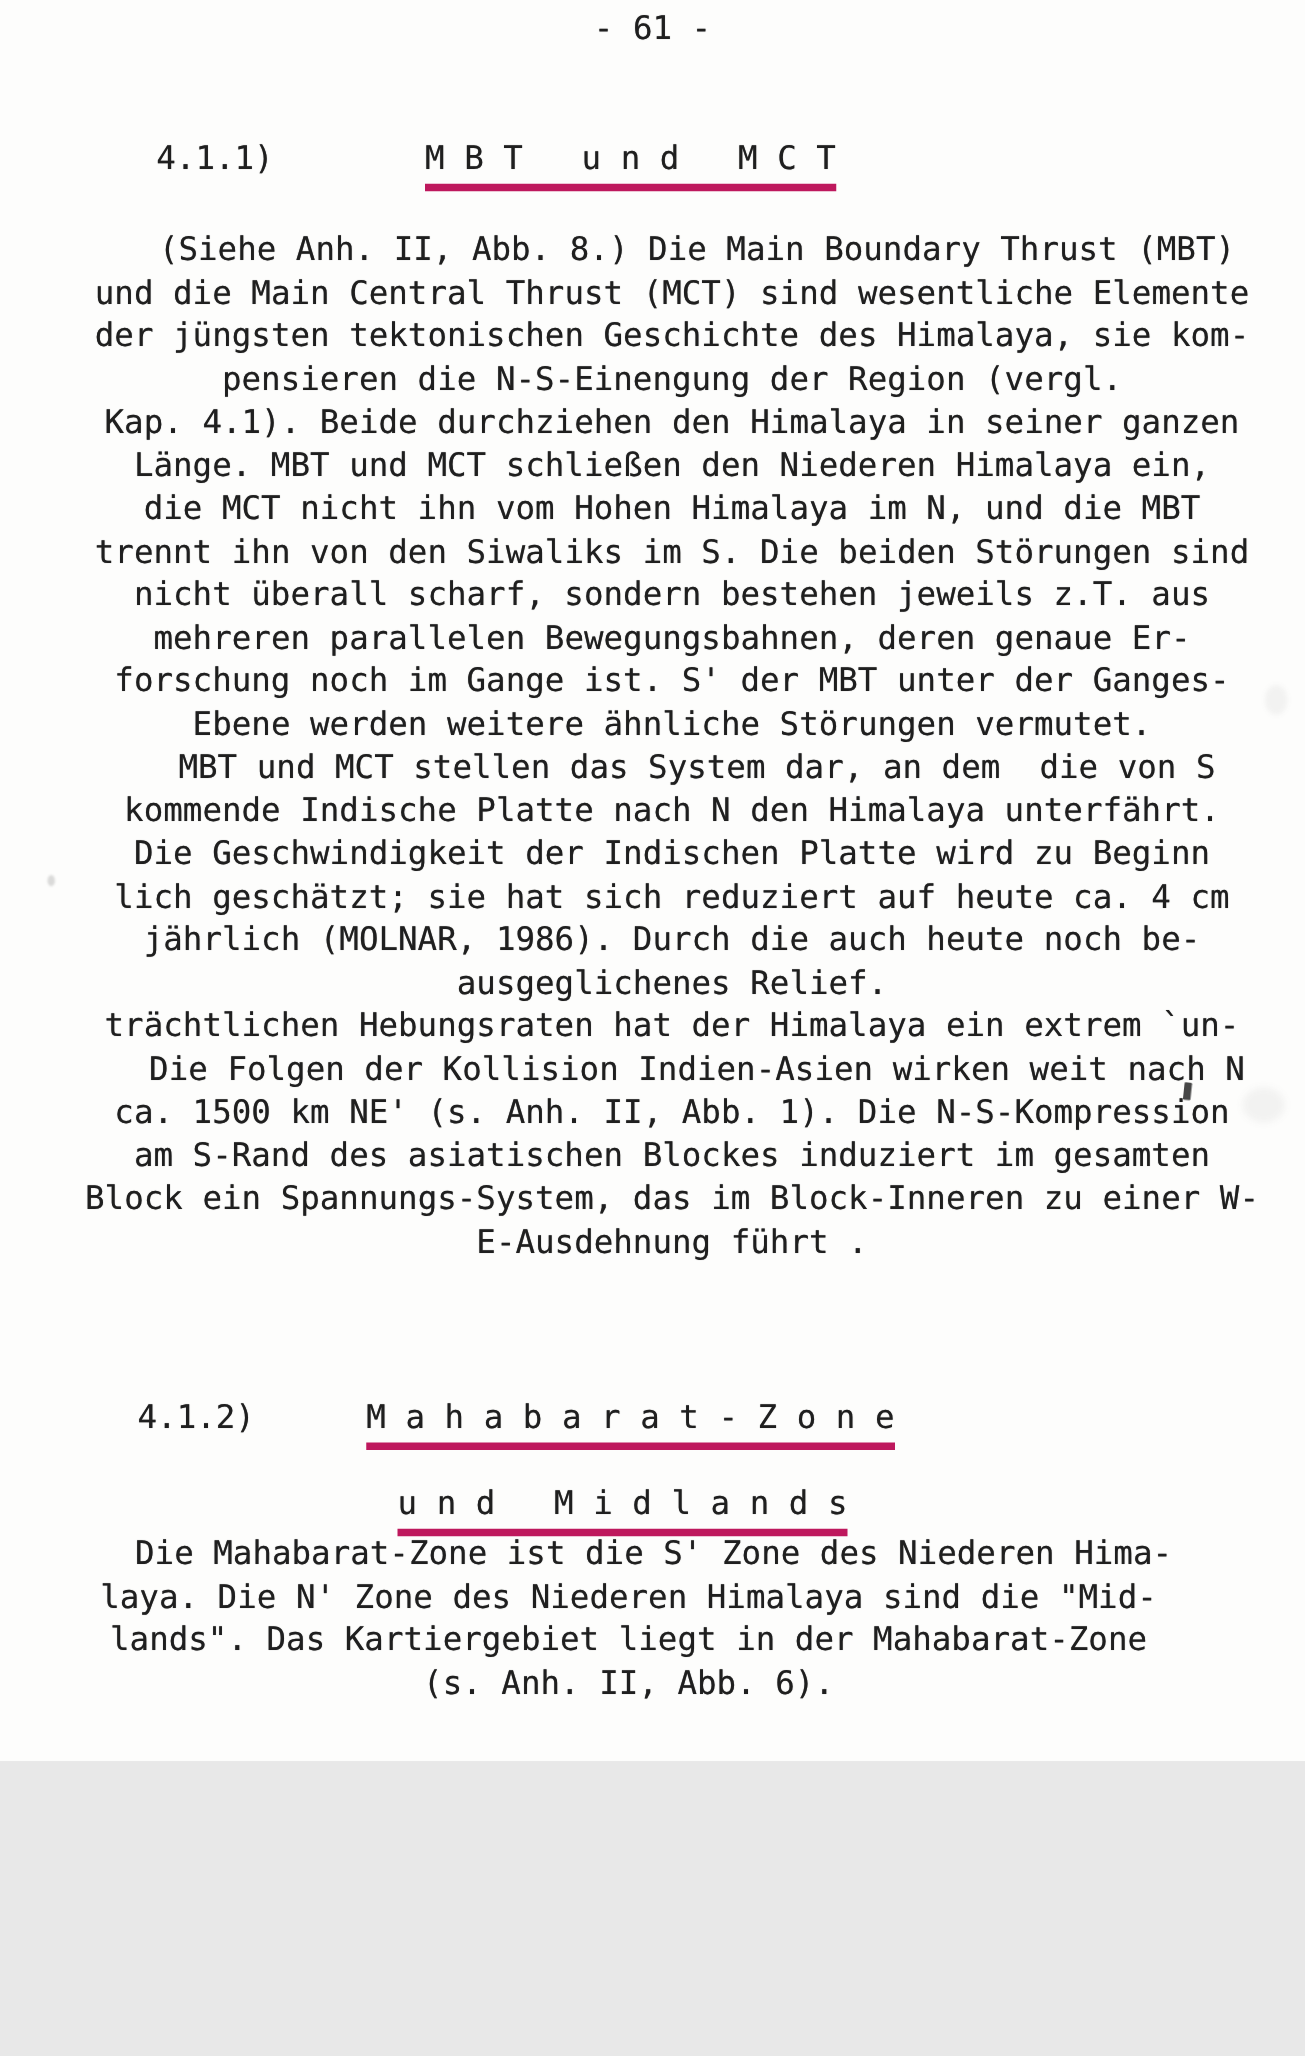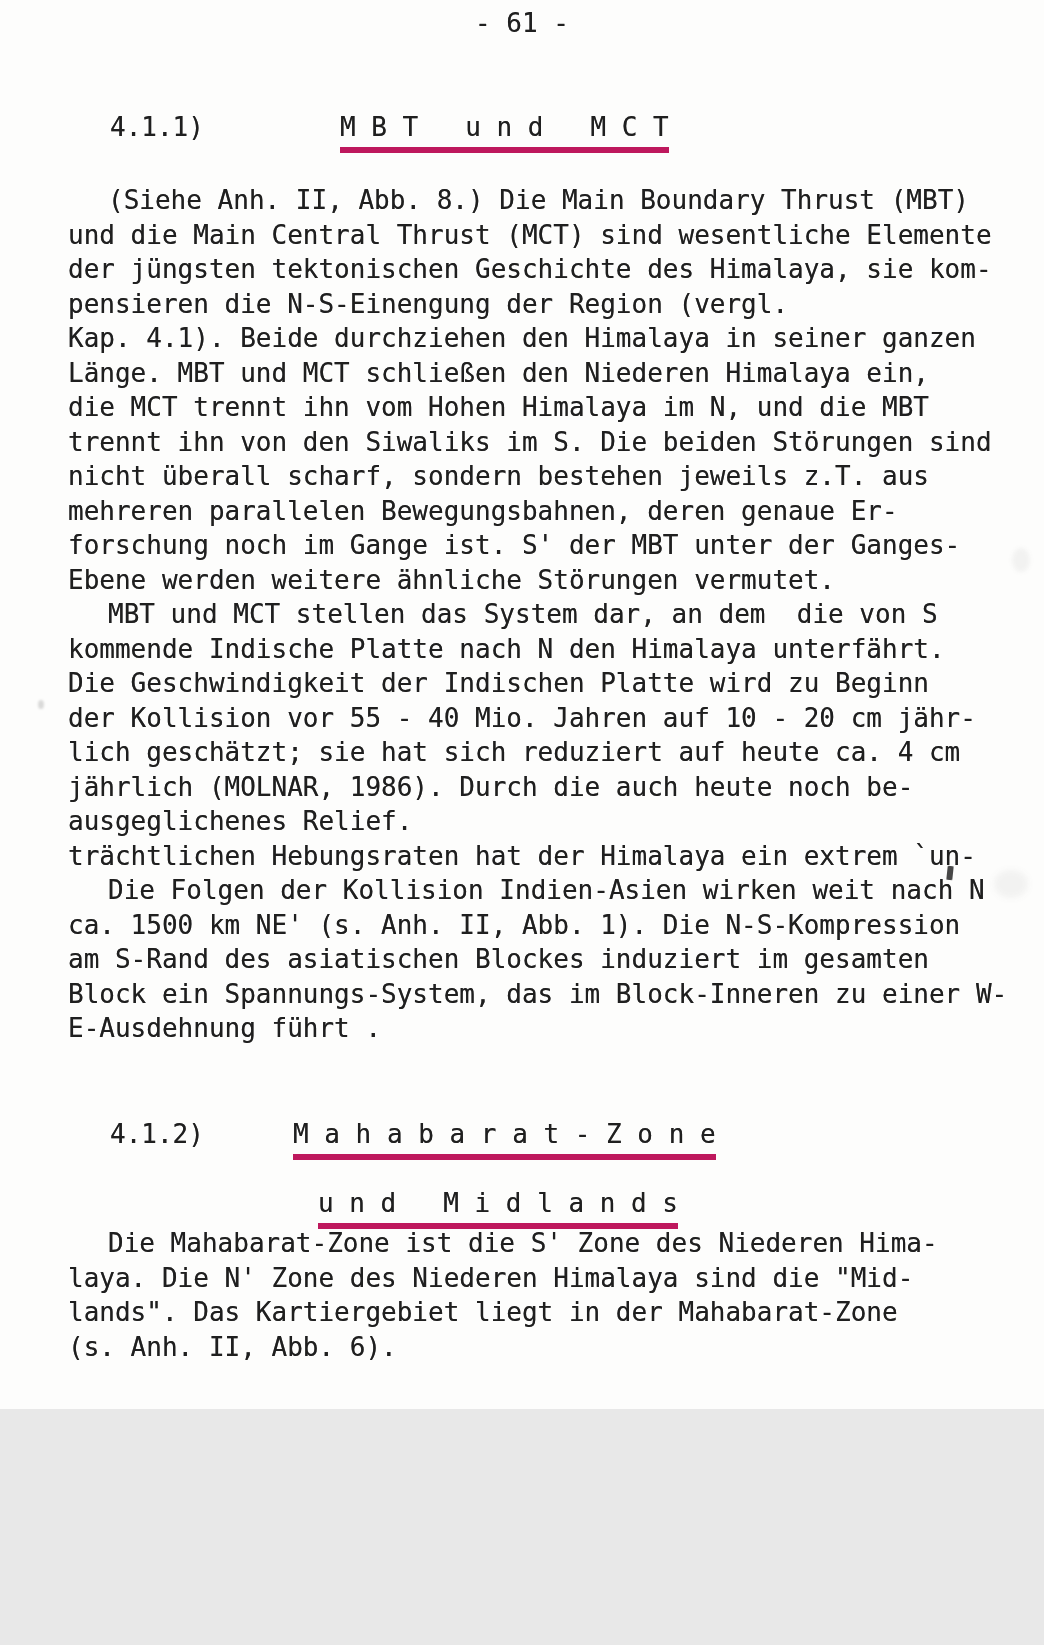--- a/index.html
+++ b/index.html
@@ -17,26 +17,26 @@
   .pageno{
     position:absolute;top:8px;left:0;width:100%;
     text-align:center;white-space:pre;
   }
   .h-num{position:absolute;white-space:pre;}
   .h-title{
     position:absolute;white-space:pre;
     padding-bottom:5px;
     border-bottom:6px solid #be185d;
   }
-  .h1-num{top:112px;left:110px;}
+  .h1-num{top:112px;left:125px;}
   .h1-title{top:112px;left:340px;}
   .h2-num{top:1119px;left:110px;}
   .h2-title1{top:1119px;left:293px;}
   .h2-title2{top:1156px;left:318px;margin-top:32px;}
-  .body{position:absolute;left:68px;}
+  .body{position:absolute;left:68px;text-align:center;}
   .body1{top:183px;}
   .body2{top:1226px;}
   .line{
     height:34.5px;line-height:34.5px;
     white-space:pre;
   }
   .ind{padding-left:40px;}
   .artifact{position:absolute;pointer-events:none;}
   .art-smudge1{left:1012px;top:548px;width:18px;height:24px;background:rgba(60,60,60,0.06);border-radius:50%;filter:blur(2px);}
   .art-smudge2{left:994px;top:870px;width:34px;height:28px;background:rgba(60,60,60,0.06);border-radius:50%;filter:blur(3px);}
@@ -53,30 +53,29 @@
   <div class="h-num h1-num">4.1.1)</div>
   <div class="h-title h1-title">M B T   u n d   M C T</div>
 
   <div class="body body1">
     <div class="line ind">(Siehe Anh. II, Abb. 8.) Die Main Boundary Thrust (MBT)</div>
     <div class="line">und die Main Central Thrust (MCT) sind wesentliche Elemente</div>
     <div class="line">der jüngsten tektonischen Geschichte des Himalaya, sie kom-</div>
     <div class="line">pensieren die N-S-Einengung der Region (vergl.</div>
     <div class="line">Kap. 4.1). Beide durchziehen den Himalaya in seiner ganzen</div>
     <div class="line">Länge. MBT und MCT schließen den Niederen Himalaya ein,</div>
-    <div class="line">die MCT trennt ihn vom Hohen Himalaya im N, und die MBT</div>
+    <div class="line">die MCT nicht ihn vom Hohen Himalaya im N, und die MBT</div>
     <div class="line">trennt ihn von den Siwaliks im S. Die beiden Störungen sind</div>
     <div class="line">nicht überall scharf, sondern bestehen jeweils z.T. aus</div>
     <div class="line">mehreren parallelen Bewegungsbahnen, deren genaue Er-</div>
     <div class="line">forschung noch im Gange ist. S' der MBT unter der Ganges-</div>
     <div class="line">Ebene werden weitere ähnliche Störungen vermutet.</div>
     <div class="line ind">MBT und MCT stellen das System dar, an dem  die von S</div>
     <div class="line">kommende Indische Platte nach N den Himalaya unterfährt.</div>
     <div class="line">Die Geschwindigkeit der Indischen Platte wird zu Beginn</div>
-    <div class="line">der Kollision vor 55 - 40 Mio. Jahren auf 10 - 20 cm jähr-</div>
     <div class="line">lich geschätzt; sie hat sich reduziert auf heute ca. 4 cm</div>
     <div class="line">jährlich (MOLNAR, 1986). Durch die auch heute noch be-</div>
     <div class="line">ausgeglichenes Relief.</div>
     <div class="line">trächtlichen Hebungsraten hat der Himalaya ein extrem `un-</div>
     <div class="line ind">Die Folgen der Kollision Indien-Asien wirken weit nach N</div>
     <div class="line">ca. 1500 km NE' (s. Anh. II, Abb. 1). Die N-S-Kompression</div>
     <div class="line">am S-Rand des asiatischen Blockes induziert im gesamten</div>
     <div class="line">Block ein Spannungs-System, das im Block-Inneren zu einer W-</div>
     <div class="line">E-Ausdehnung führt .</div>
   </div>

